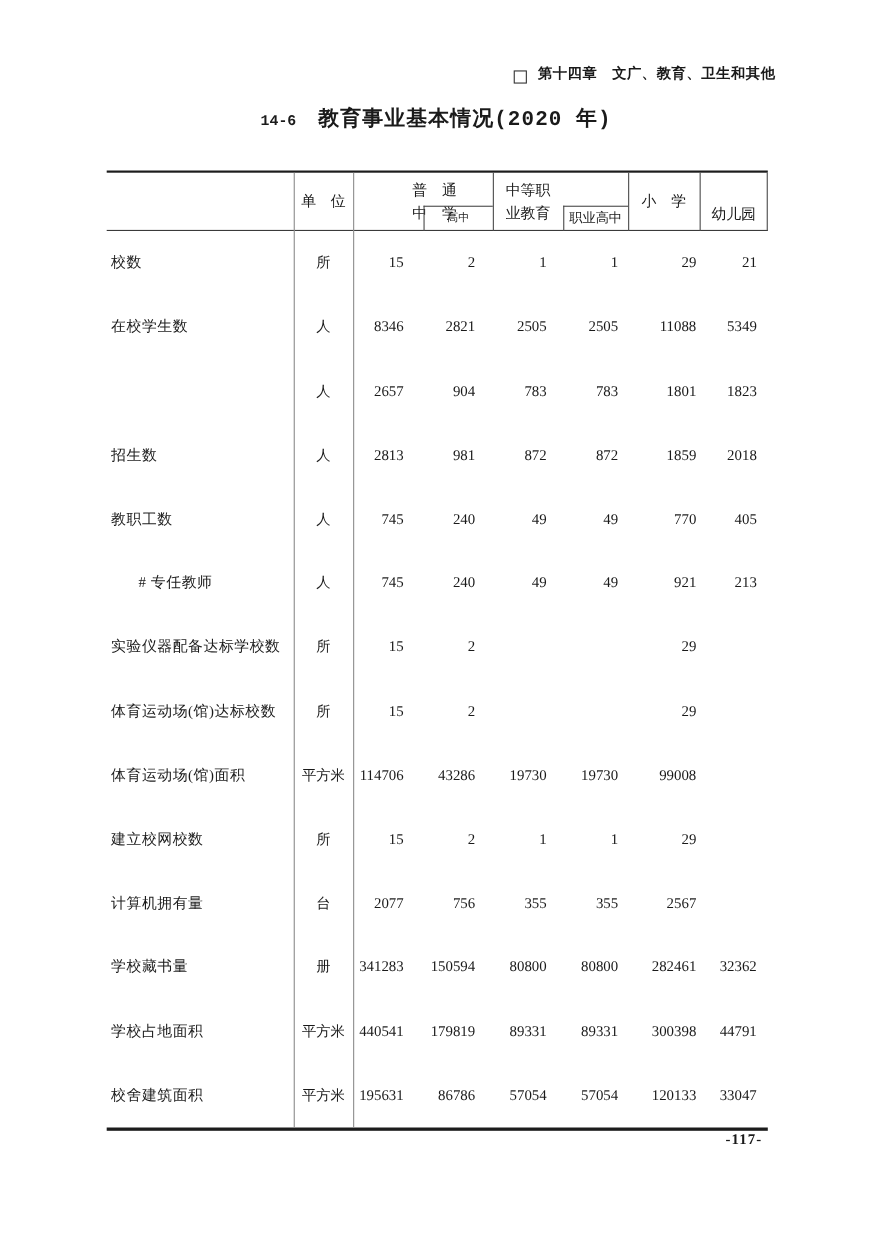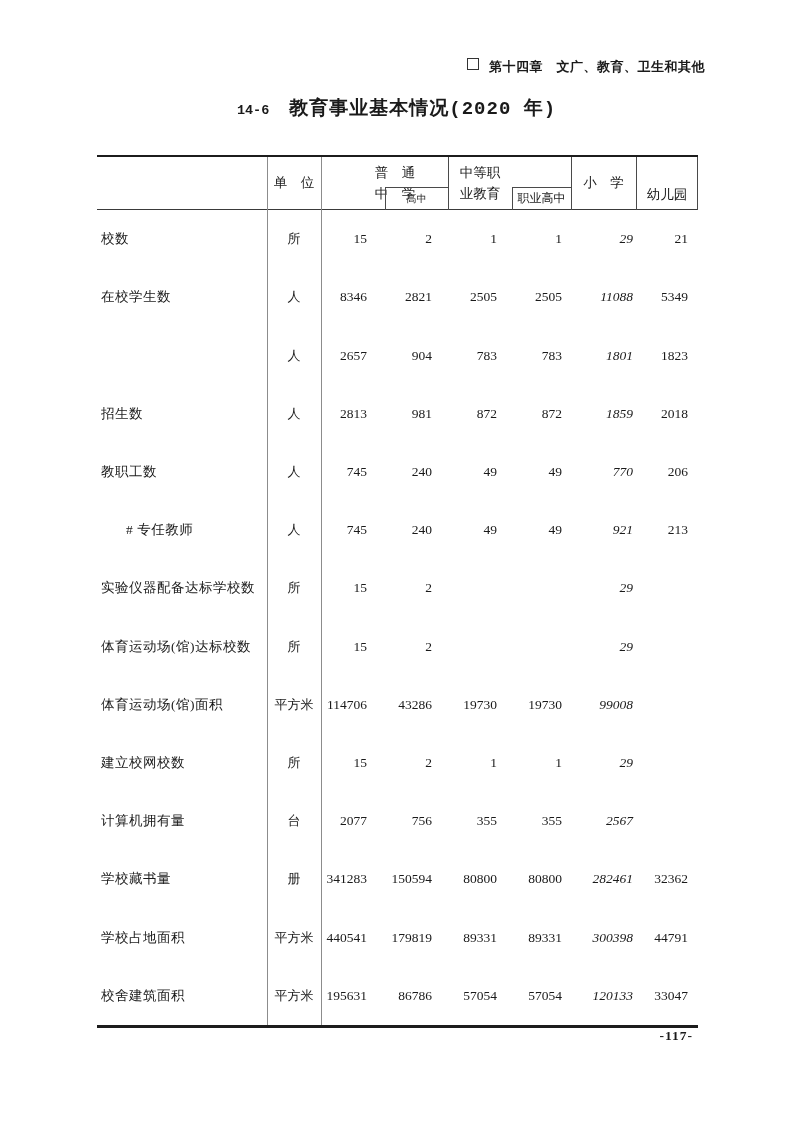--- a/index.html
+++ b/index.html
@@ -7,21 +7,21 @@
     position:relative;width:793px;height:1122px;margin:0 auto;
     background:#ffffff;overflow:hidden;
     font-family:"Liberation Serif","DejaVu Serif",serif;
     color:#1a1a1a;
   }
   
   .chapter{
     position:absolute;top:58px;right:88px;height:18px;
     font-family:"Liberation Sans","DejaVu Sans",sans-serif;
     font-weight:bold;font-size:13px;letter-spacing:0.5px;
-    display:flex;align-items:flex-start;gap:10px;
+    display:flex;align-items:flex-end;gap:10px;
   }
   .chapter .sq{
     display:inline-block;width:10px;height:10px;
     border:1.5px solid #333;background:transparent;
   }
   
   .title{
     position:absolute;top:95px;left:0;width:100%;
     text-align:center;
     font-family:Liberation Mono, monospace;
@@ -58,21 +58,21 @@
   .row{position:relative;height:58.21px;}
   .cell{position:absolute;top:0;height:100%;display:flex;align-items:center;box-sizing:border-box;}
   .label{left:0;width:170px;padding-left:4px;font-size:13.5px;letter-spacing:0.5px;}
   .indent .label{padding-left:29px;}
   .unit{left:170px;width:54px;justify-content:center;font-size:13px;}
   .num{justify-content:flex-end;font-size:13.5px;}
   .c1{left:224px;width:46px;}
   .c2{left:270px;width:65px;}
   .c3{left:335px;width:65px;}
   .c4{left:400px;width:65px;}
-  .c5{left:465px;width:71px;font-style:italic;}
+  .c5{left:465px;width:71px;}
   .c6{left:536px;width:55px;}
   
   .pageno{
     position:absolute;top:1028px;right:100px;
     font-size:13.5px;font-weight:bold;letter-spacing:1px;
   }
 </style>
 </head>
 <body>
 
@@ -166,21 +166,21 @@
   </div>
 
   <div class="row">
     <div class="cell label">教职工数</div>
     <div class="cell unit">人</div>
     <div class="cell num c1">745</div>
     <div class="cell num c2">240</div>
     <div class="cell num c3">49</div>
     <div class="cell num c4">49</div>
     <div class="cell num c5">770</div>
-    <div class="cell num c6">206</div>
+    <div class="cell num c6">405</div>
   </div>
 
   <div class="row indent">
     <div class="cell label"># 专任教师</div>
     <div class="cell unit">人</div>
     <div class="cell num c1">745</div>
     <div class="cell num c2">240</div>
     <div class="cell num c3">49</div>
     <div class="cell num c4">49</div>
     <div class="cell num c5">921</div>

